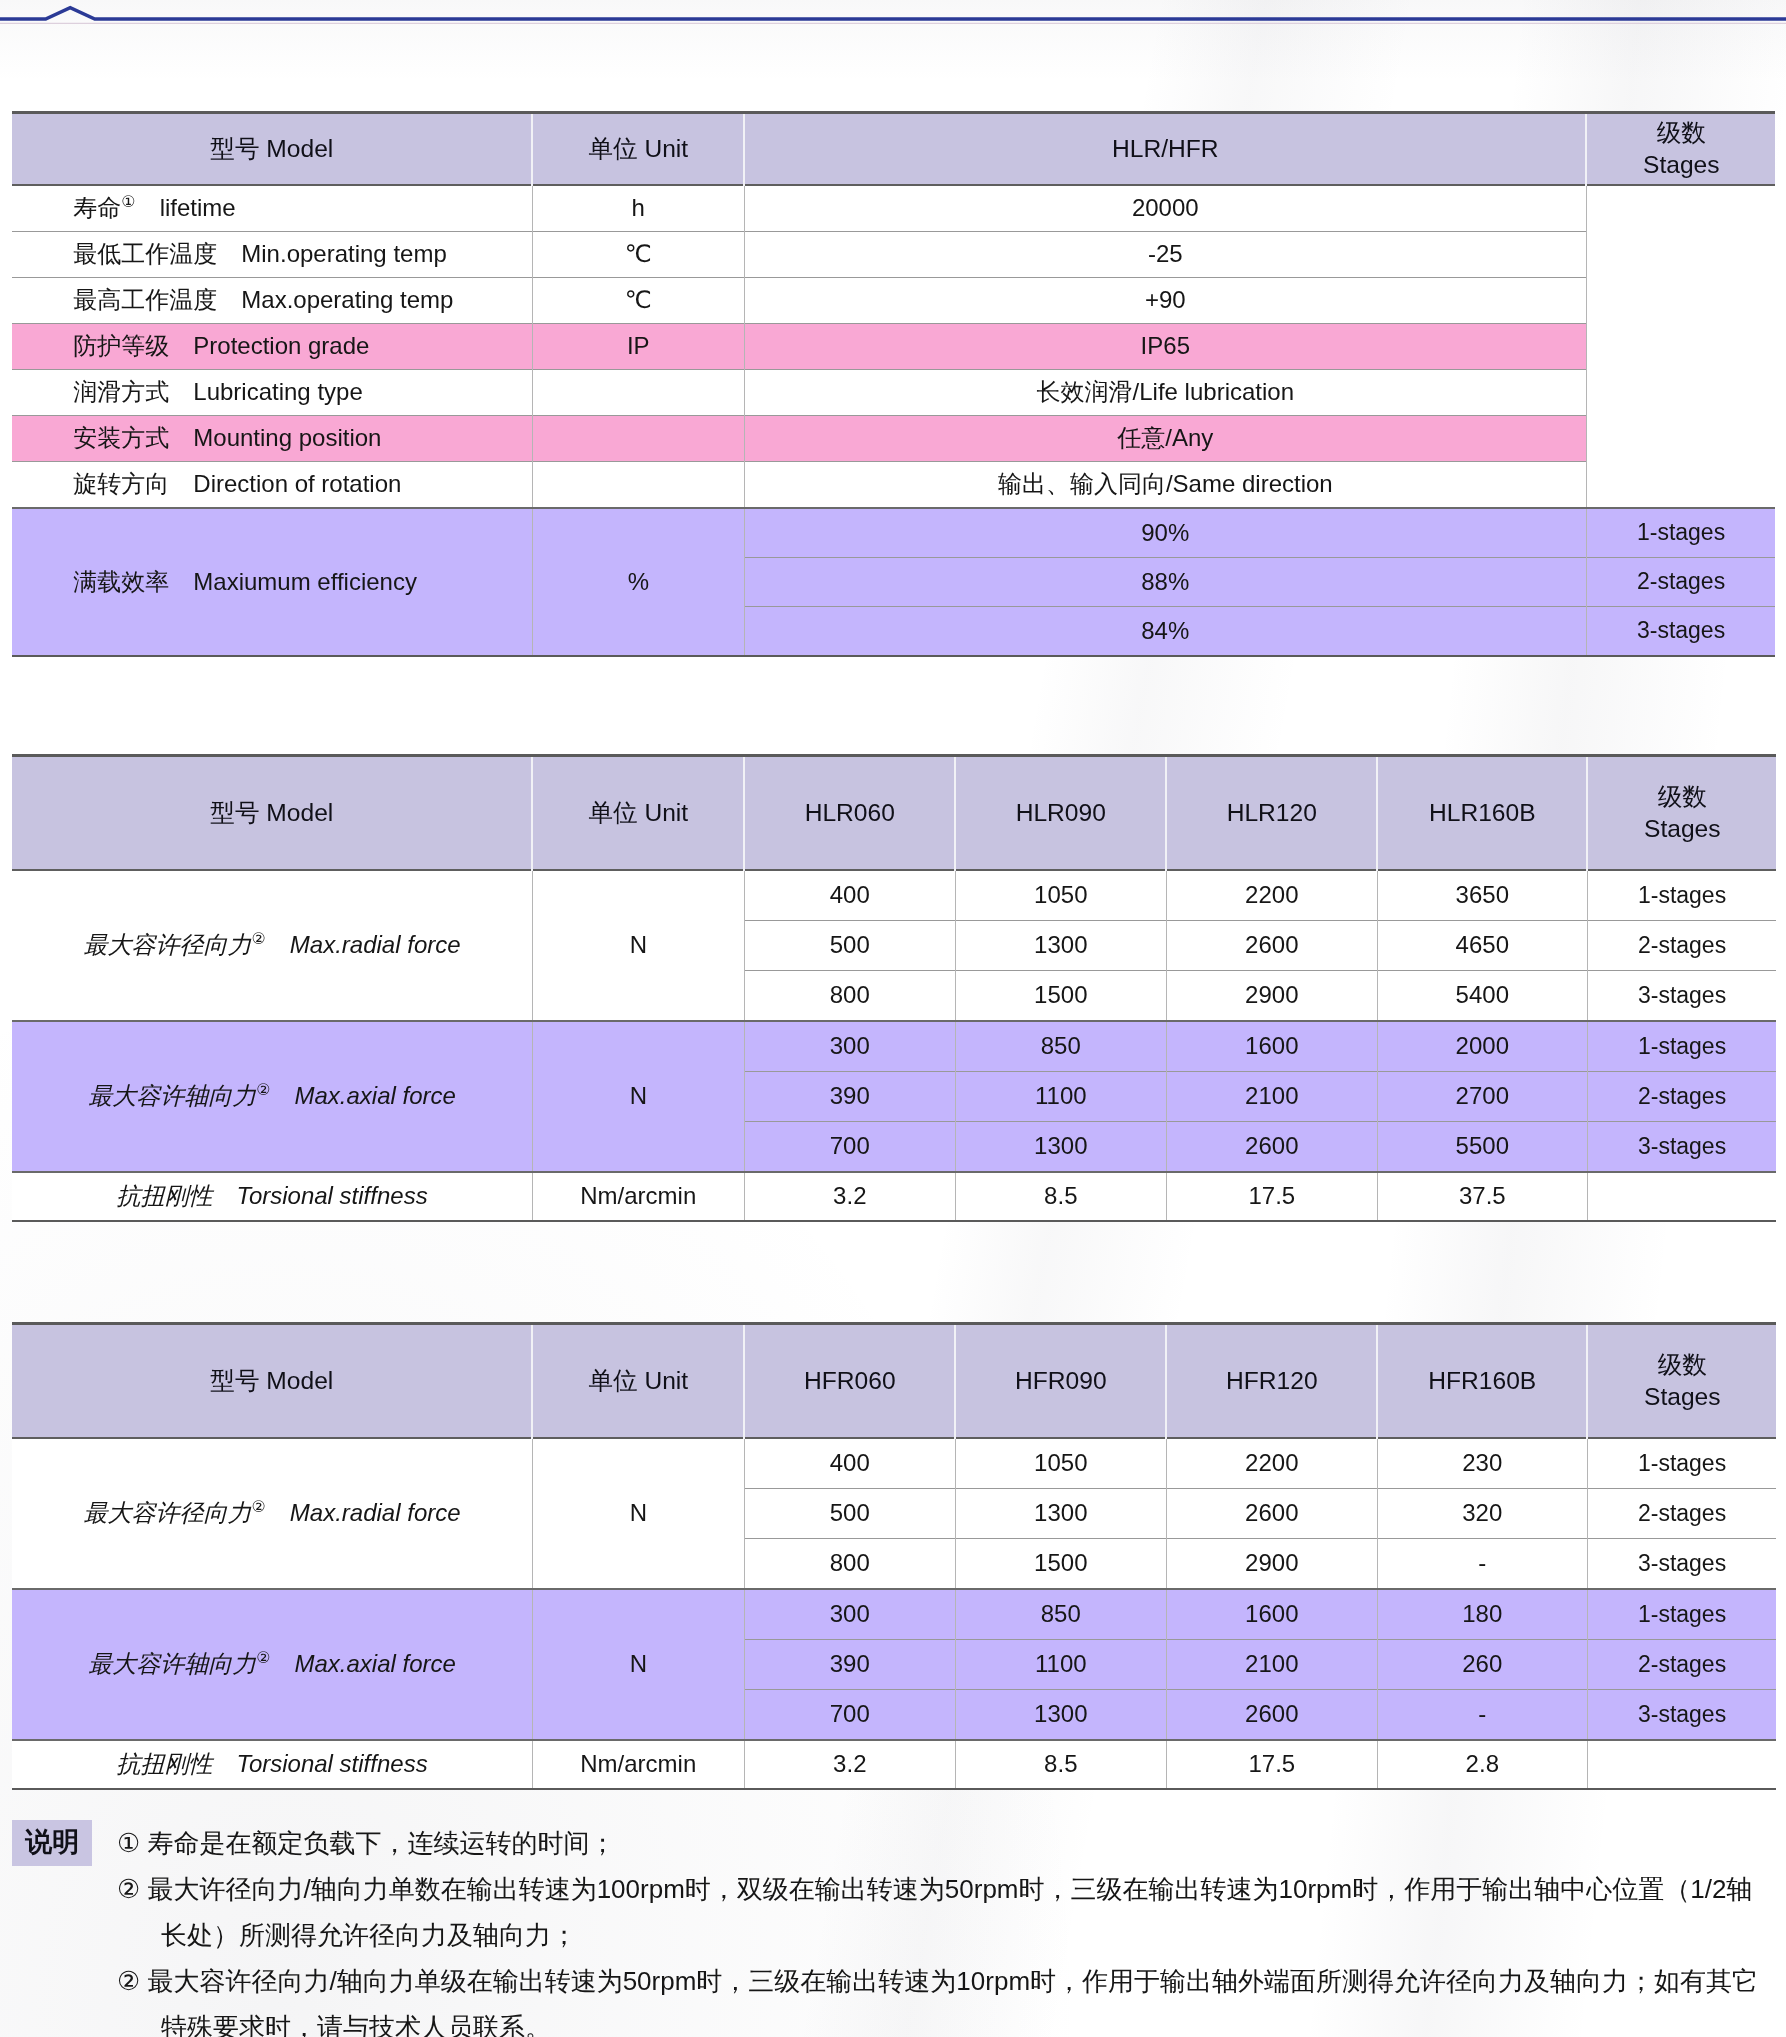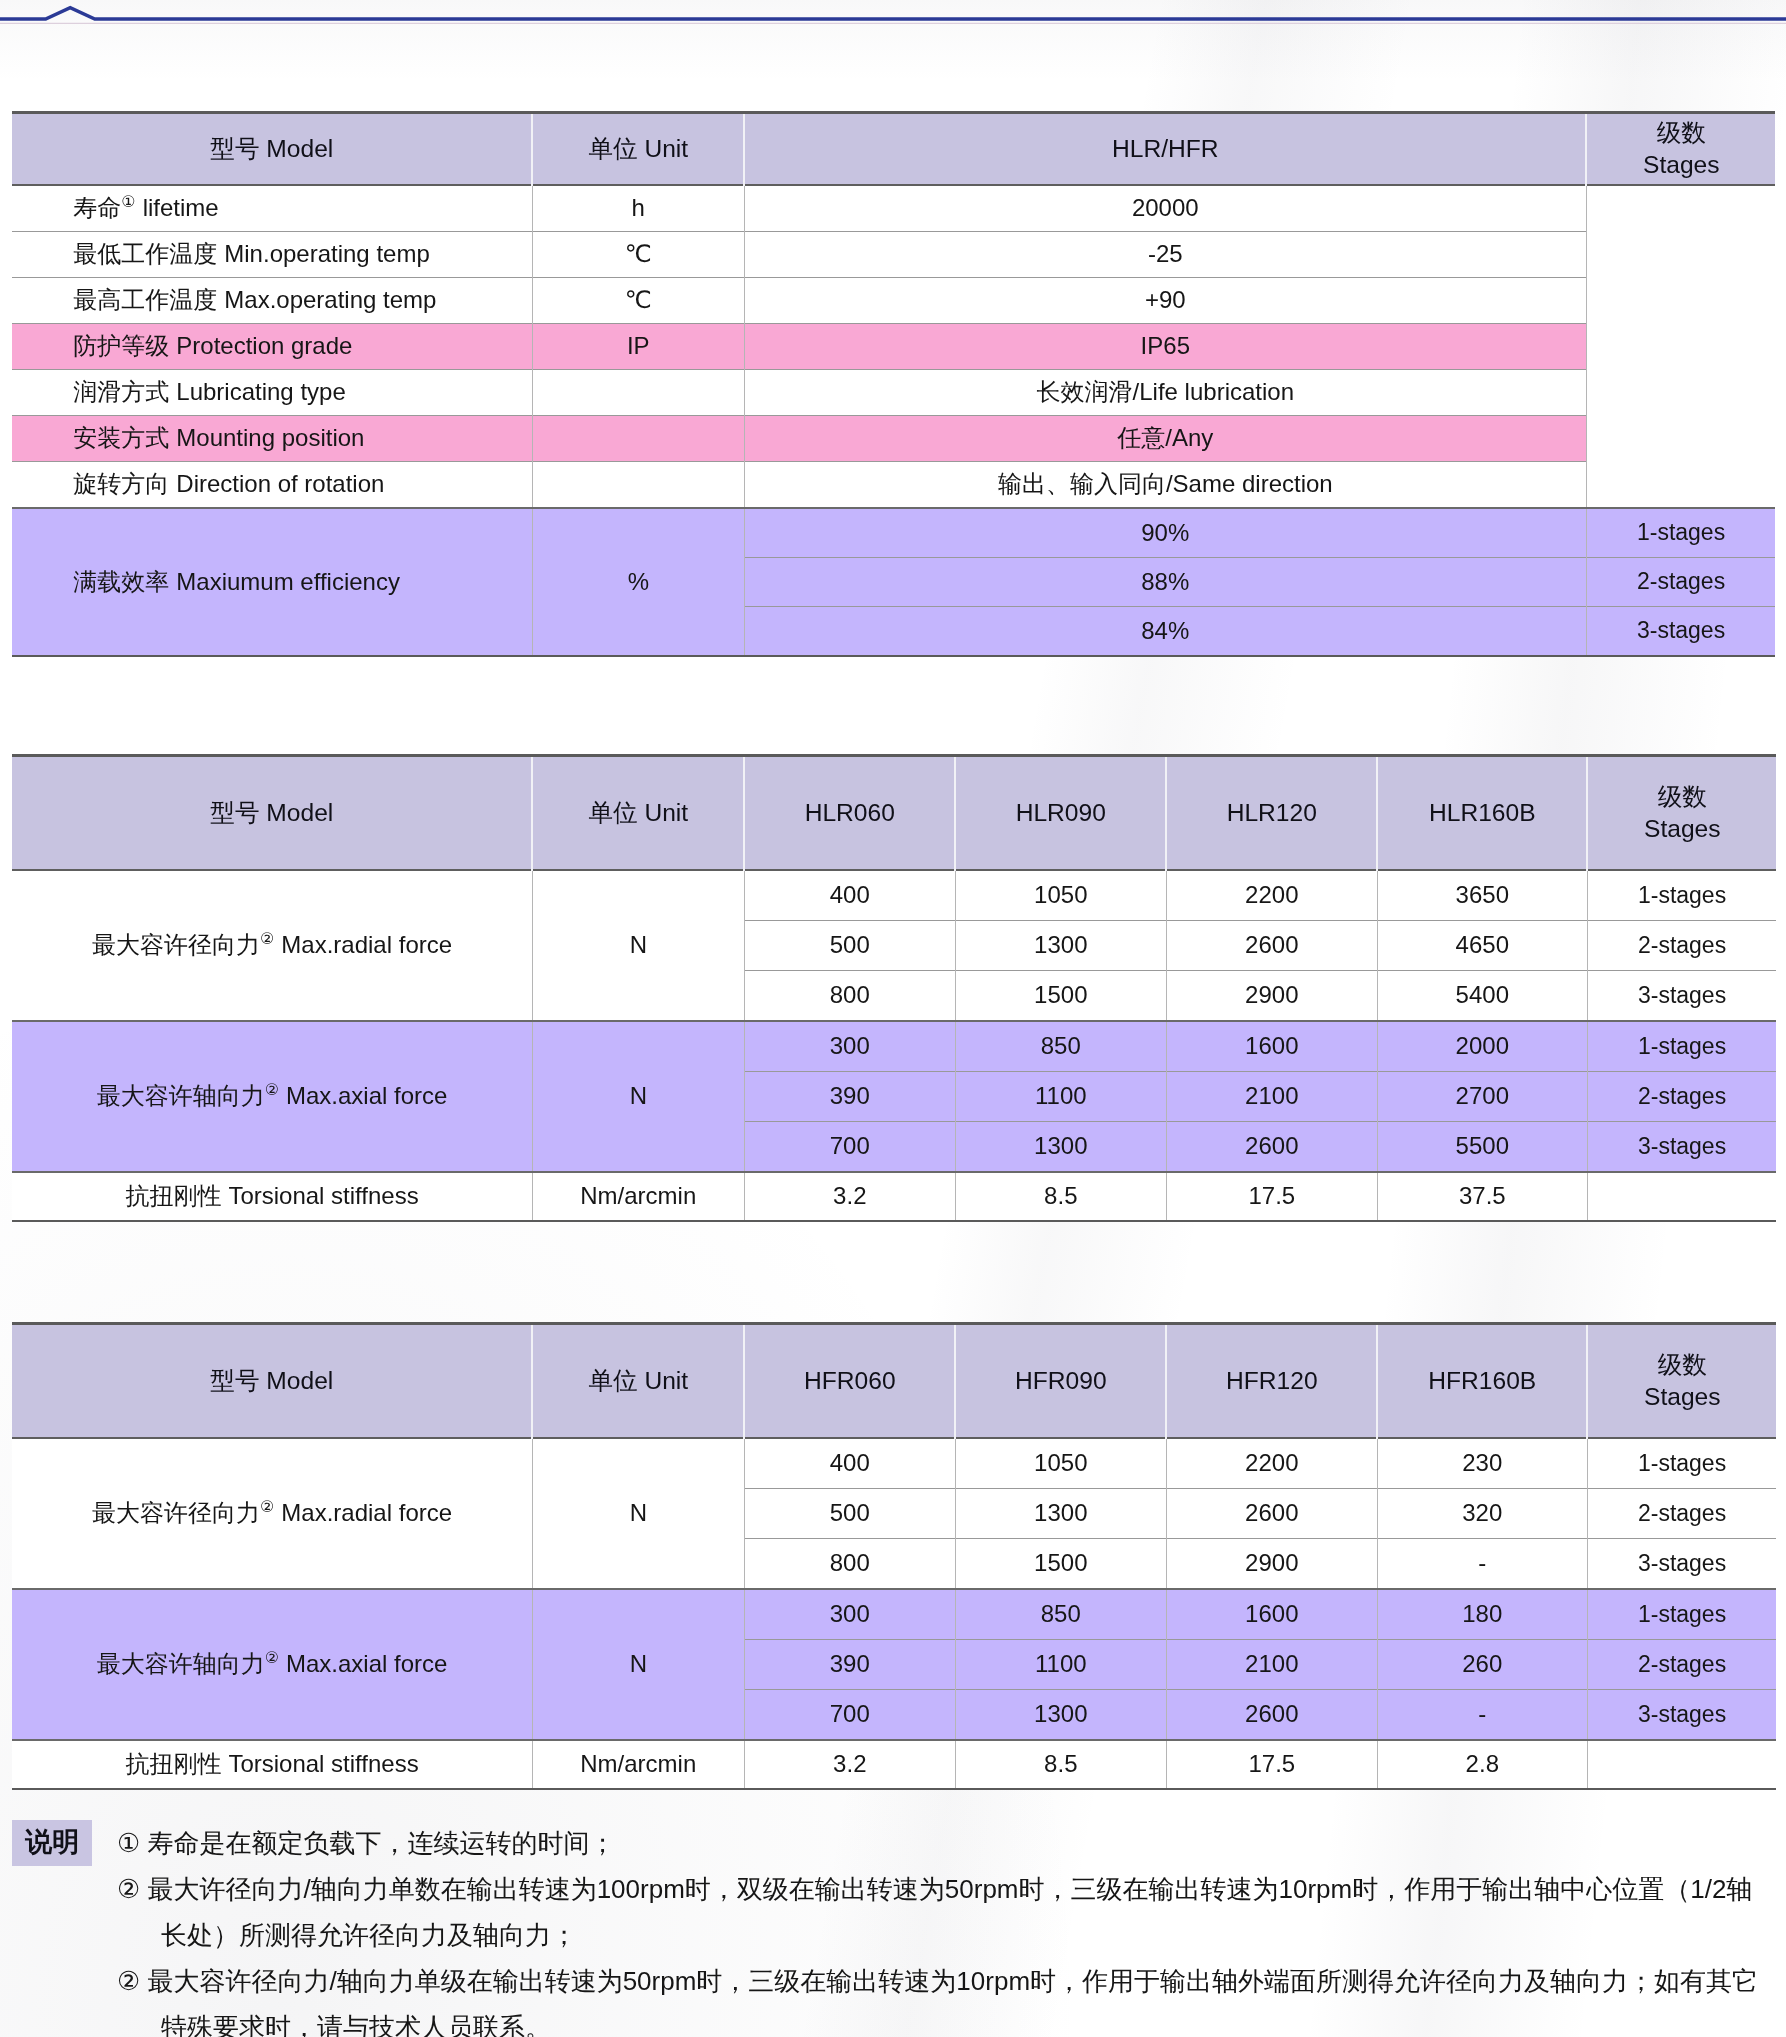--- a/index.html
+++ b/index.html
@@ -56,23 +56,23 @@
   .t1 tr.eff td{height:48px;}
   .t2 tr.stif td,.t3 tr.stif td{height:47px;}
 
   .t tr.head{border-bottom:2.6px solid #5e5e5e;}
   .t tr.b2{border-top:1.8px solid #999999;}
   .t tr.b3{border-top:2.6px solid #6a6a6a;}
   .t tr.gray td{background:#f9a8d4;}
   .t tr.shade td{background:#c4b5fd;}
 
   td.lab-l{text-align:left;padding-left:61px;}
-  td.lab-c{text-align:center;}
+  td.lab-c{text-align:center;font-style:italic;}
   .t sup{font-size:16px;line-height:0;}
-  .t .en{margin-left:7px;}
+  .t .en{margin-left:24px;}
   td.stagecell{font-size:23px;}
 
   
   .notes{display:flex;align-items:flex-start;margin-top:30px;position:relative;}
   .chip{
     background:#c9c5e2;color:#101018;font-weight:700;font-size:27px;
     padding:4.4px 13px 6.1px 13px;flex:0 0 auto;font-family:Liberation Mono, monospace;
   }
   .note-list{margin-left:24.6px;font-size:26px;line-height:46px;max-width:1672px;}
   .note{padding-left:44px;text-indent:-44px;}

